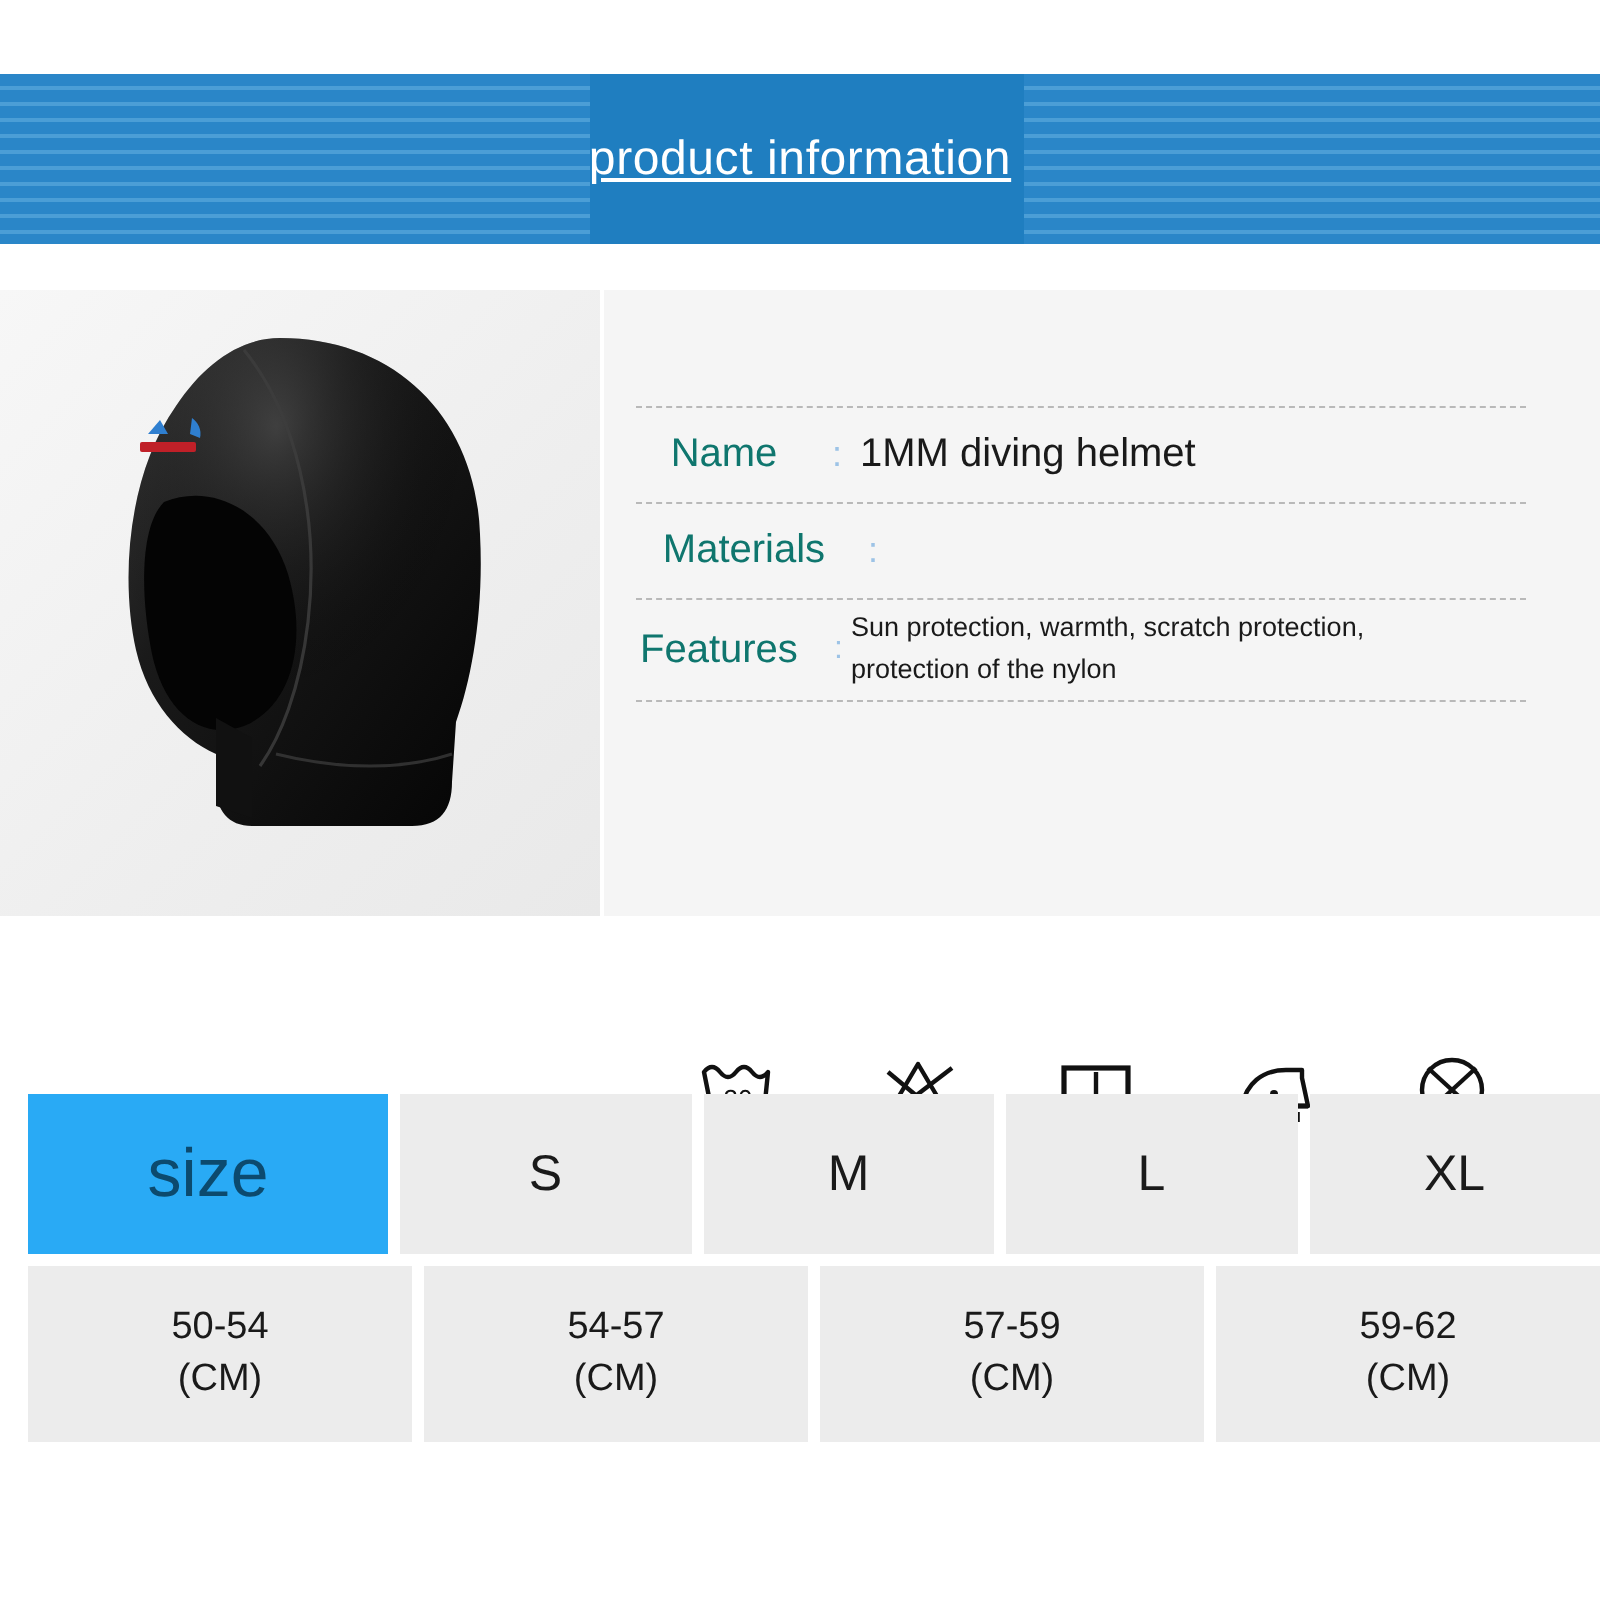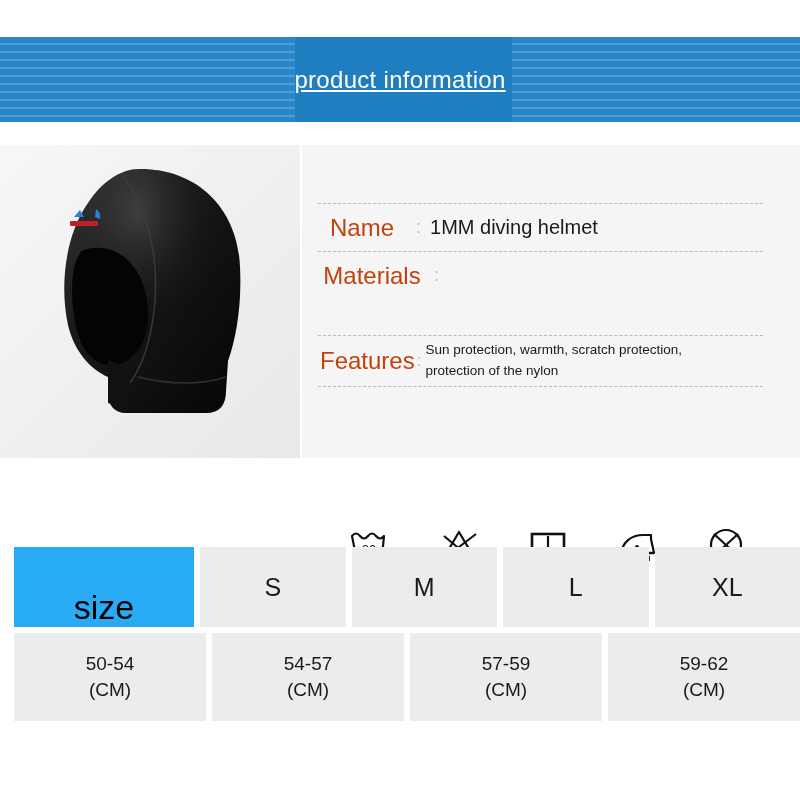--- a/index.html
+++ b/index.html
@@ -103,25 +103,25 @@
     border-top: 1px dashed #b9b9b9;
     display: flex;
     align-items: center;
     box-sizing: border-box;
   }
   .spec-row.last {
     border-bottom: 1px dashed #b9b9b9;
   }
   .row-name   { height: 48px; }
   .row-mats   { height: 48px; }
-  .row-feat   { height: 52px; margin-top: 36px; }
+  .row-feat   { height: 52px; }
 
   .spec-label {
-    font-size: 24px;
-    color: #c2410c;
+    font-size: 20px;
+    color: #0f766e;
     white-space: nowrap;
   }
   .spec-colon {
     color: #9dc3e6;
     font-size: 18px;
     margin: 0 9px 0 10px;
   }
   .spec-value {
     font-size: 20px;
     color: #1a1a1a;
@@ -171,23 +171,23 @@
     gap: 6px;
   }
   .size-tr {
     display: flex;
     gap: 6px;
   }
   .size-th-blue {
     width: 180px;
     background: #29aaf5;
     display: flex;
-    align-items: flex-end;
+    align-items: center;
     justify-content: center;
-    color: #000000;
+    color: #0c4a6e;
     flex: none;
   }
   .size-td {
     flex: 1 1 0;
     background: #ececec;
     display: flex;
     align-items: center;
     justify-content: center;
     color: #1a1a1a;
     text-align: center;

